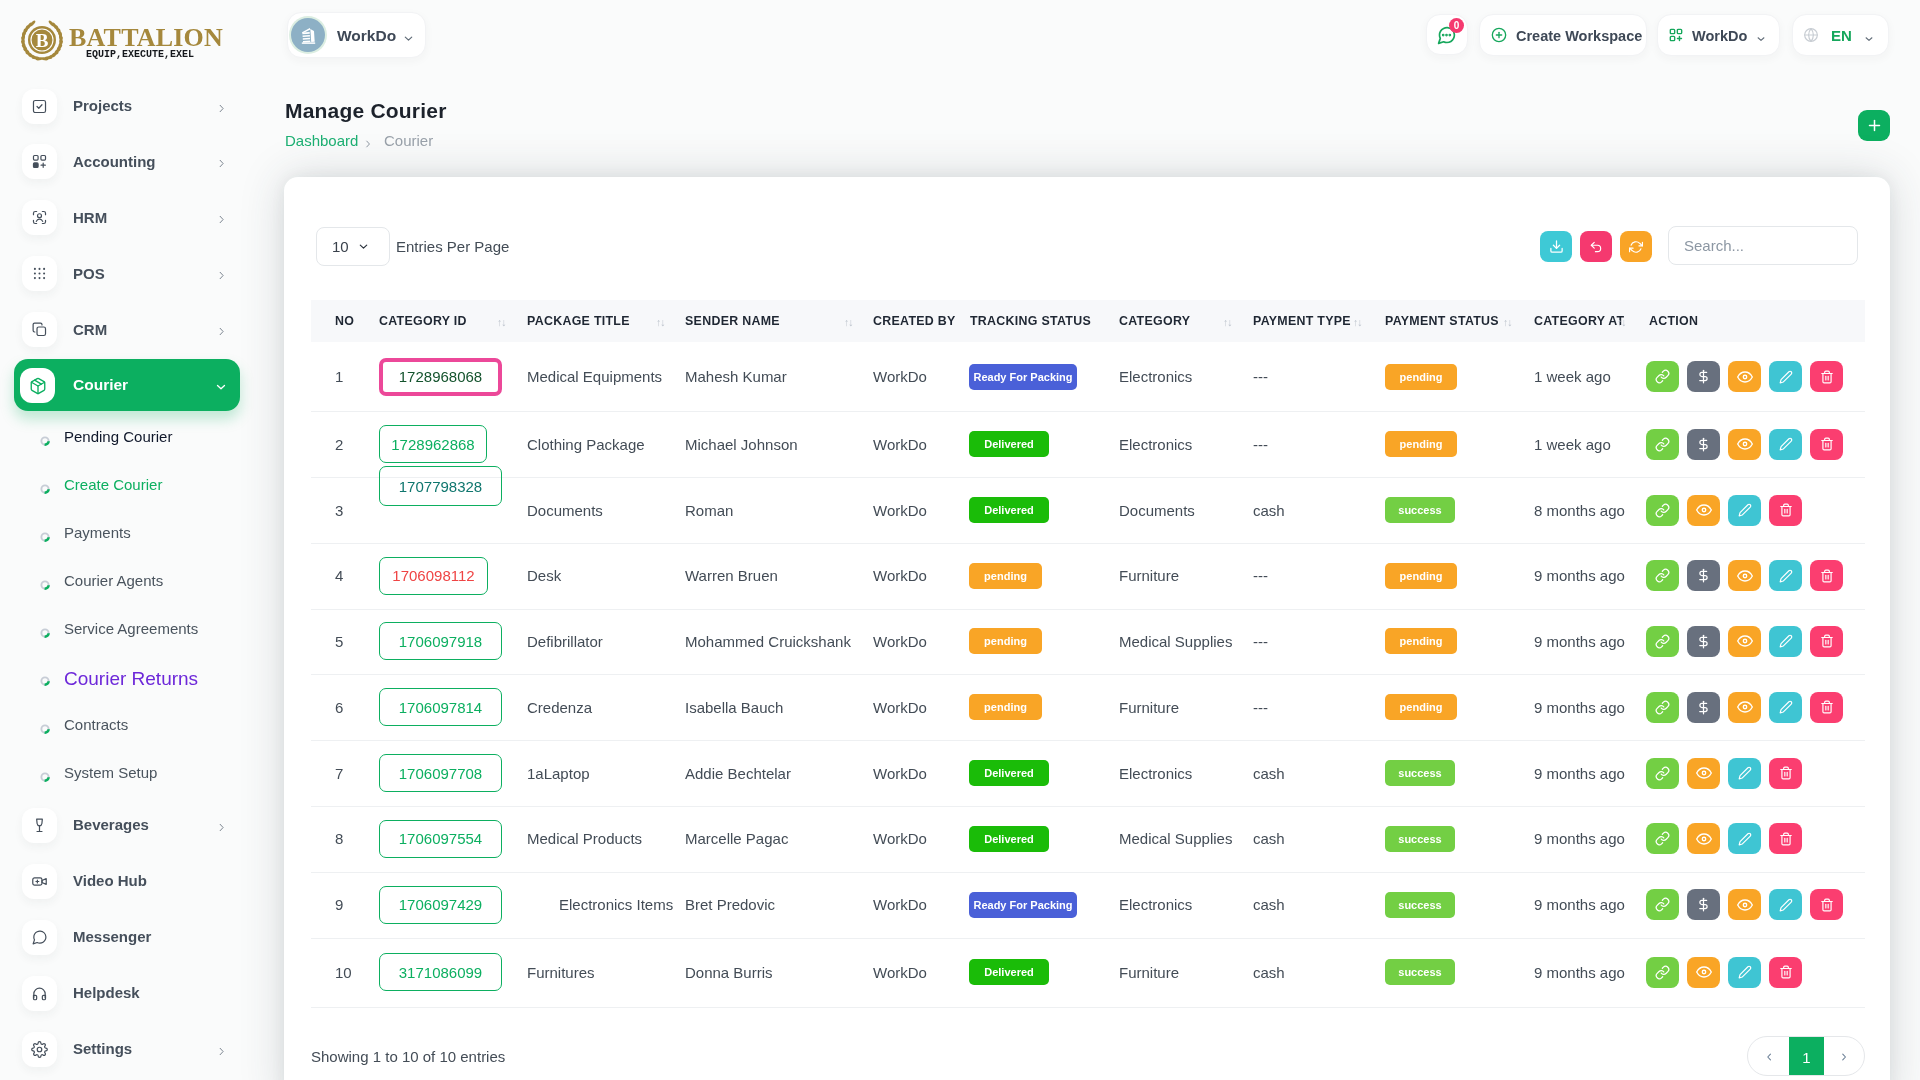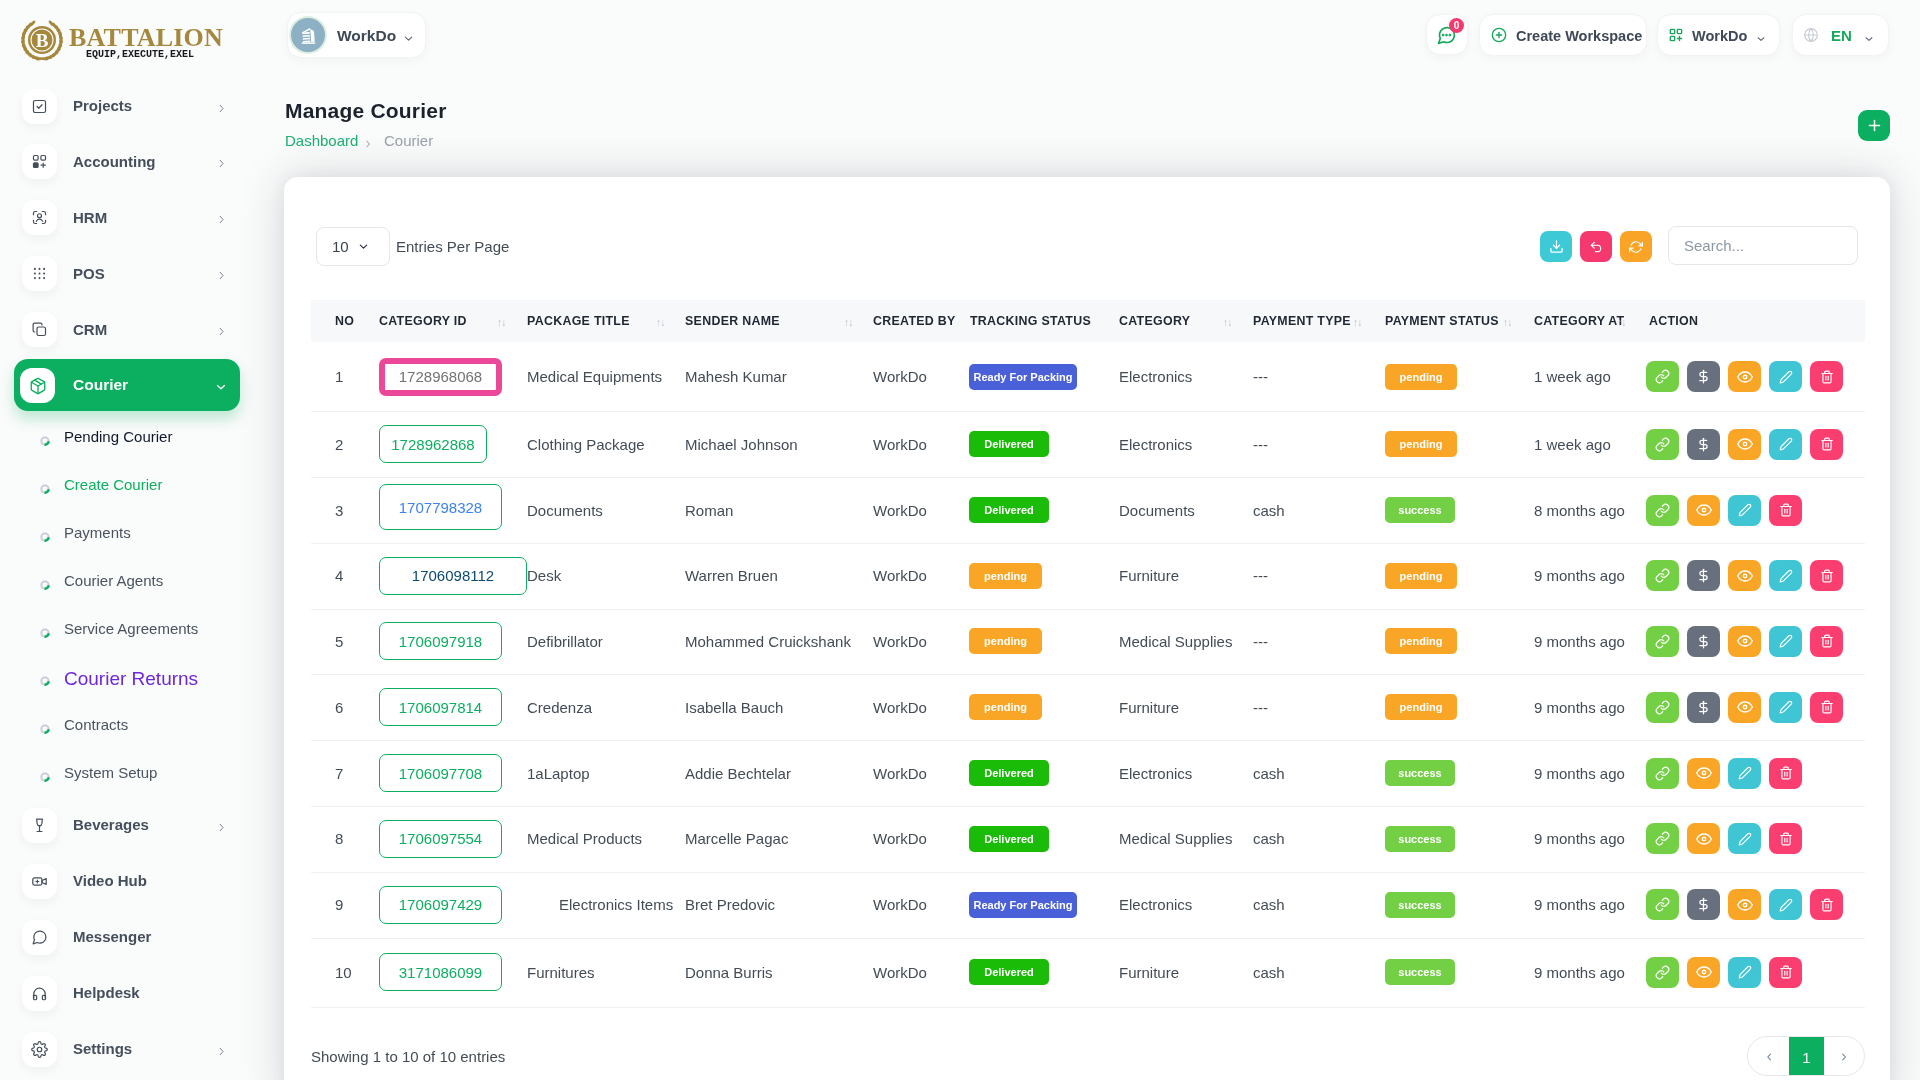--- a/index.html
+++ b/index.html
@@ -313,21 +313,21 @@
     <div class="hdr" style="left:1649px;top:314px;">ACTION</div>
     <div class="srt" style="left:497px;top:316px;">↑↓</div>
     <div class="srt" style="left:656px;top:316px;">↑↓</div>
     <div class="srt" style="left:844px;top:316px;">↑↓</div>
     <div class="srt" style="left:1223px;top:316px;">↑↓</div>
     <div class="srt" style="left:1353px;top:316px;">↑↓</div>
     <div class="srt" style="left:1503px;top:316px;">↑↓</div>
     <div class="srt" style="left:1617px;top:316px;">↑↓</div>
     <div class="ab" style="left:311px;top:411px;width:1554px;height:1px;background:#eef0f2;"></div>
     <div class="cell" style="left:335px;top:368.0px;">1</div>
-    <div class="ab ctr" style="left:379px;top:357.5px;width:123px;height:38px;border:6px solid #ec4899;border-radius:7px;color:#737373;font-size:15px;">1728968068</div>
+    <div class="ab ctr" style="left:379px;top:357.5px;width:123px;height:38px;border:4px solid #ec4899;border-radius:7px;color:#14532d;font-size:15px;">1728968068</div>
     <div class="cell" style="left:527px;top:368.0px;">Medical Equipments</div>
     <div class="cell" style="left:685px;top:368.0px;">Mahesh Kumar</div>
     <div class="cell" style="left:873px;top:368.0px;">WorkDo</div>
     <div class="badge" style="left:969px;top:363.5px;width:108px;background:#4a60d8;font-size:11px;">Ready For Packing</div>
     <div class="cell" style="left:1119px;top:368.0px;">Electronics</div>
     <div class="cell" style="left:1253px;top:368.0px;">---</div>
     <div class="badge" style="left:1385px;top:363.5px;width:72px;background:#f9a526;font-size:11px;">pending</div>
     <div class="cell" style="left:1534px;top:368.0px;">1 week ago</div>
     <div class="abtn" style="left:1646px;top:361.0px;background:#73cf44;">
       <svg width="15" height="15" viewBox="0 0 24 24" fill="none" stroke="#fff" stroke-width="2" stroke-linecap="round" stroke-linejoin="round">
@@ -397,21 +397,21 @@
     <div class="abtn" style="left:1810px;top:428.5px;background:#fb3e70;">
       <svg width="14" height="14" viewBox="0 0 24 24" fill="none" stroke="#fff" stroke-width="2" stroke-linecap="round" stroke-linejoin="round">
         <polyline points="3 6 5 6 21 6"></polyline>
         <path d="M19 6v14a2 2 0 0 1-2 2H7a2 2 0 0 1-2-2V6m3 0V4a2 2 0 0 1 2-2h4a2 2 0 0 1 2 2v2"></path>
         <line x1="10" y1="11" x2="10" y2="17"></line>
         <line x1="14" y1="11" x2="14" y2="17"></line>
       </svg>
     </div>
     <div class="ab" style="left:311px;top:543px;width:1554px;height:1px;background:#eef0f2;"></div>
     <div class="cell" style="left:335px;top:501.5px;">3</div>
-    <div class="ab ctr" style="left:379px;top:484px;width:123px;height:46px;border:1px solid #0caf60;border-radius:7px;color:#3b82f6;font-size:15px;">1707798328</div>
+    <div class="ab ctr" style="left:379px;top:466px;width:123px;height:40px;border:1px solid #0caf60;border-radius:7px;color:#0f766e;font-size:15px;">1707798328</div>
     <div class="cell" style="left:527px;top:501.5px;">Documents</div>
     <div class="cell" style="left:685px;top:501.5px;">Roman</div>
     <div class="cell" style="left:873px;top:501.5px;">WorkDo</div>
     <div class="badge" style="left:969px;top:497.0px;width:80px;background:#1abc08;font-size:11px;">Delivered</div>
     <div class="cell" style="left:1119px;top:501.5px;">Documents</div>
     <div class="cell" style="left:1253px;top:501.5px;">cash</div>
     <div class="badge" style="left:1385px;top:497.0px;width:70px;background:#73cf44;font-size:11px;">success</div>
     <div class="cell" style="left:1534px;top:501.5px;">8 months ago</div>
     <div class="abtn" style="left:1646px;top:494.5px;background:#73cf44;">
       <svg width="15" height="15" viewBox="0 0 24 24" fill="none" stroke="#fff" stroke-width="2" stroke-linecap="round" stroke-linejoin="round">
@@ -433,21 +433,21 @@
     <div class="abtn" style="left:1769px;top:494.5px;background:#fb3e70;">
       <svg width="14" height="14" viewBox="0 0 24 24" fill="none" stroke="#fff" stroke-width="2" stroke-linecap="round" stroke-linejoin="round">
         <polyline points="3 6 5 6 21 6"></polyline>
         <path d="M19 6v14a2 2 0 0 1-2 2H7a2 2 0 0 1-2-2V6m3 0V4a2 2 0 0 1 2-2h4a2 2 0 0 1 2 2v2"></path>
         <line x1="10" y1="11" x2="10" y2="17"></line>
         <line x1="14" y1="11" x2="14" y2="17"></line>
       </svg>
     </div>
     <div class="ab" style="left:311px;top:608.5px;width:1554px;height:1px;background:#eef0f2;"></div>
     <div class="cell" style="left:335px;top:567.25px;">4</div>
-    <div class="ab ctr" style="left:379px;top:556.75px;width:148px;height:38px;border:1px solid #0caf60;border-radius:7px;color:#0c4a6e;font-size:15px;">1706098112</div>
+    <div class="ab ctr" style="left:379px;top:556.75px;width:109px;height:38px;border:1px solid #0caf60;border-radius:7px;color:#ef4444;font-size:15px;">1706098112</div>
     <div class="cell" style="left:527px;top:567.25px;">Desk</div>
     <div class="cell" style="left:685px;top:567.25px;">Warren Bruen</div>
     <div class="cell" style="left:873px;top:567.25px;">WorkDo</div>
     <div class="badge" style="left:969px;top:562.75px;width:73px;background:#f9a526;font-size:11px;">pending</div>
     <div class="cell" style="left:1119px;top:567.25px;">Furniture</div>
     <div class="cell" style="left:1253px;top:567.25px;">---</div>
     <div class="badge" style="left:1385px;top:562.75px;width:72px;background:#f9a526;font-size:11px;">pending</div>
     <div class="cell" style="left:1534px;top:567.25px;">9 months ago</div>
     <div class="abtn" style="left:1646px;top:560.25px;background:#73cf44;">
       <svg width="15" height="15" viewBox="0 0 24 24" fill="none" stroke="#fff" stroke-width="2" stroke-linecap="round" stroke-linejoin="round">

